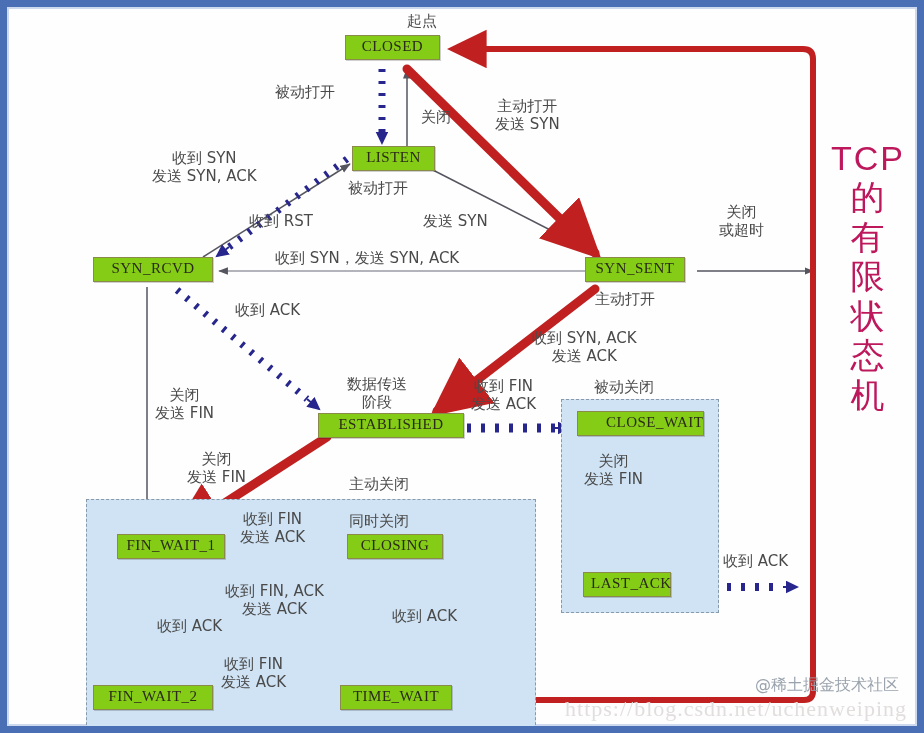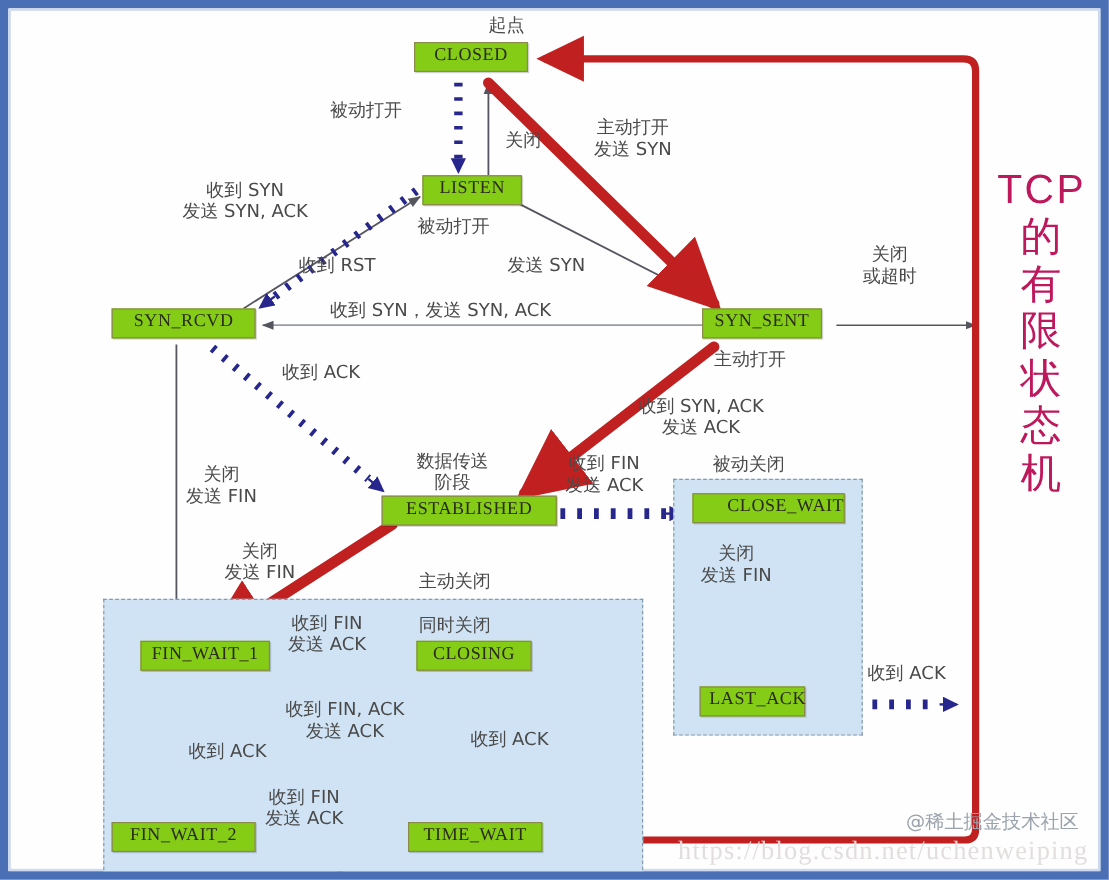--- a/index.html
+++ b/index.html
@@ -232,21 +232,21 @@
     <div class="lbl cjk" style="left: 233px; top: 503px;">
       <div>收到 FIN</div>
       <div>发送 ACK</div>
     </div>
     <div class="lbl cjk" style="left: 342px; top: 505px;">
       <div>同时关闭</div>
     </div>
     <div class="lbl cjk" style="left: 150px; top: 610px;">
       <div>收到 ACK</div>
     </div>
-    <div class="lbl cjk" style="left: 231px; top: 575px;">
+    <div class="lbl cjk" style="left: 218px; top: 575px;">
       <div>收到 FIN, ACK</div>
       <div>发送 ACK</div>
     </div>
     <div class="lbl cjk" style="left: 385px; top: 600px;">
       <div>收到 ACK</div>
     </div>
     <div class="lbl cjk" style="left: 716px; top: 545px;">
       <div>收到 ACK</div>
     </div>
     <div class="lbl cjk" style="left: 214px; top: 648px;">

